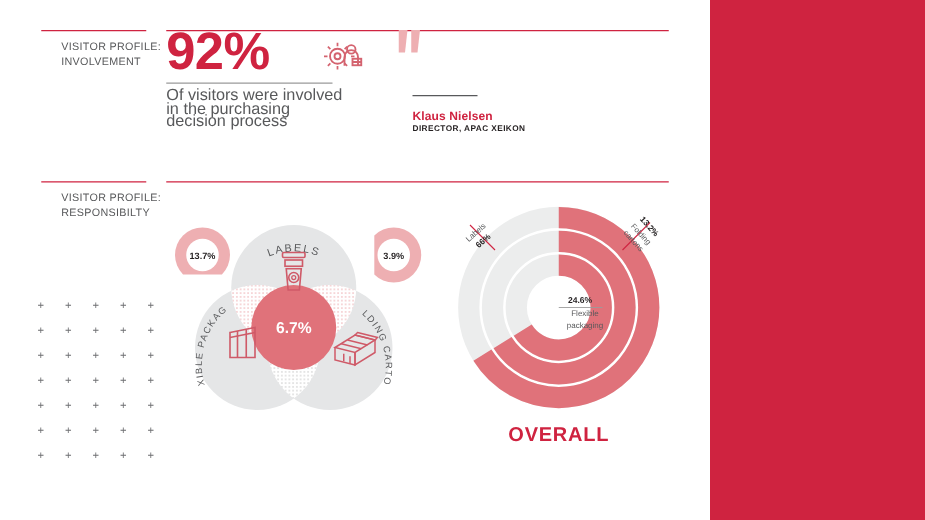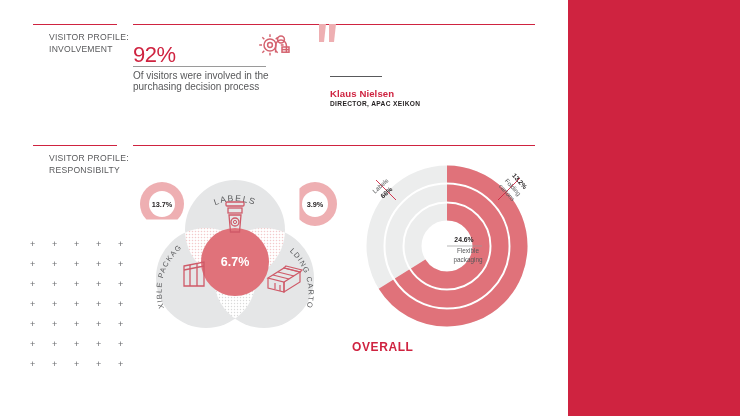--- a/index.html
+++ b/index.html
@@ -21,28 +21,28 @@
   
   .rule{position:absolute;background:#cf2340;height:1px;}
   .section-label{
     position:absolute;color:#58595b;font-size:8.6px;line-height:12px;
     letter-spacing:.25px;
     margin-left:16px;
   }
 
   
   .kpi-number{
-    position:absolute;left:133px;top:44px;
-    color:#cf2340;font-size:22px;font-weight:normal;letter-spacing:-.5px;
+    position:absolute;left:133px;top:20px;
+    color:#cf2340;font-size:42px;font-weight:bold;letter-spacing:-.5px;
     line-height:1;
   }
   .kpi-rule{position:absolute;left:133px;top:66px;width:133px;height:1px;background:#9a9a9a;}
   .kpi-caption{
     position:absolute;left:133px;top:71px;width:145px;
-    color:#58595b;font-size:10px;line-height:10.5px;
+    color:#58595b;font-size:13px;line-height:10.5px;
   }
   .kpi-icon{position:absolute;left:258px;top:30px;width:34px;height:34px;}
 
   
   .quote-mark{
     position:absolute;left:318px;top:22px;width:22px;height:28px;
   }
   .quote-text{
     position:absolute;left:330px;top:31px;width:205px;
     color:#58595b;font-size:7.6px;line-height:11px;
@@ -63,22 +63,22 @@
     position:absolute;color:#6d6e71;font-size:9px;line-height:9px;
     font-family:"Liberation Sans", sans-serif;
   }
 
   
   .venn{position:absolute;left:128px;top:158px;width:215px;height:185px;}
 
   
   .donut{position:absolute;left:352px;top:158px;width:190px;height:180px;}
   .overall{
-    position:absolute;left:352px;top:340px;width:190px;
-    color:#cf2340;font-size:12px;font-weight:bold;letter-spacing:.6px;
+    position:absolute;left:352px;top:340px;width:190px;text-align:center;
+    color:#cf2340;font-size:16px;font-weight:bold;letter-spacing:.6px;
   }
 </style>
 </head>
 <body>
 
 <div class="page">
 
   <div class="brand-panel">
     
 

